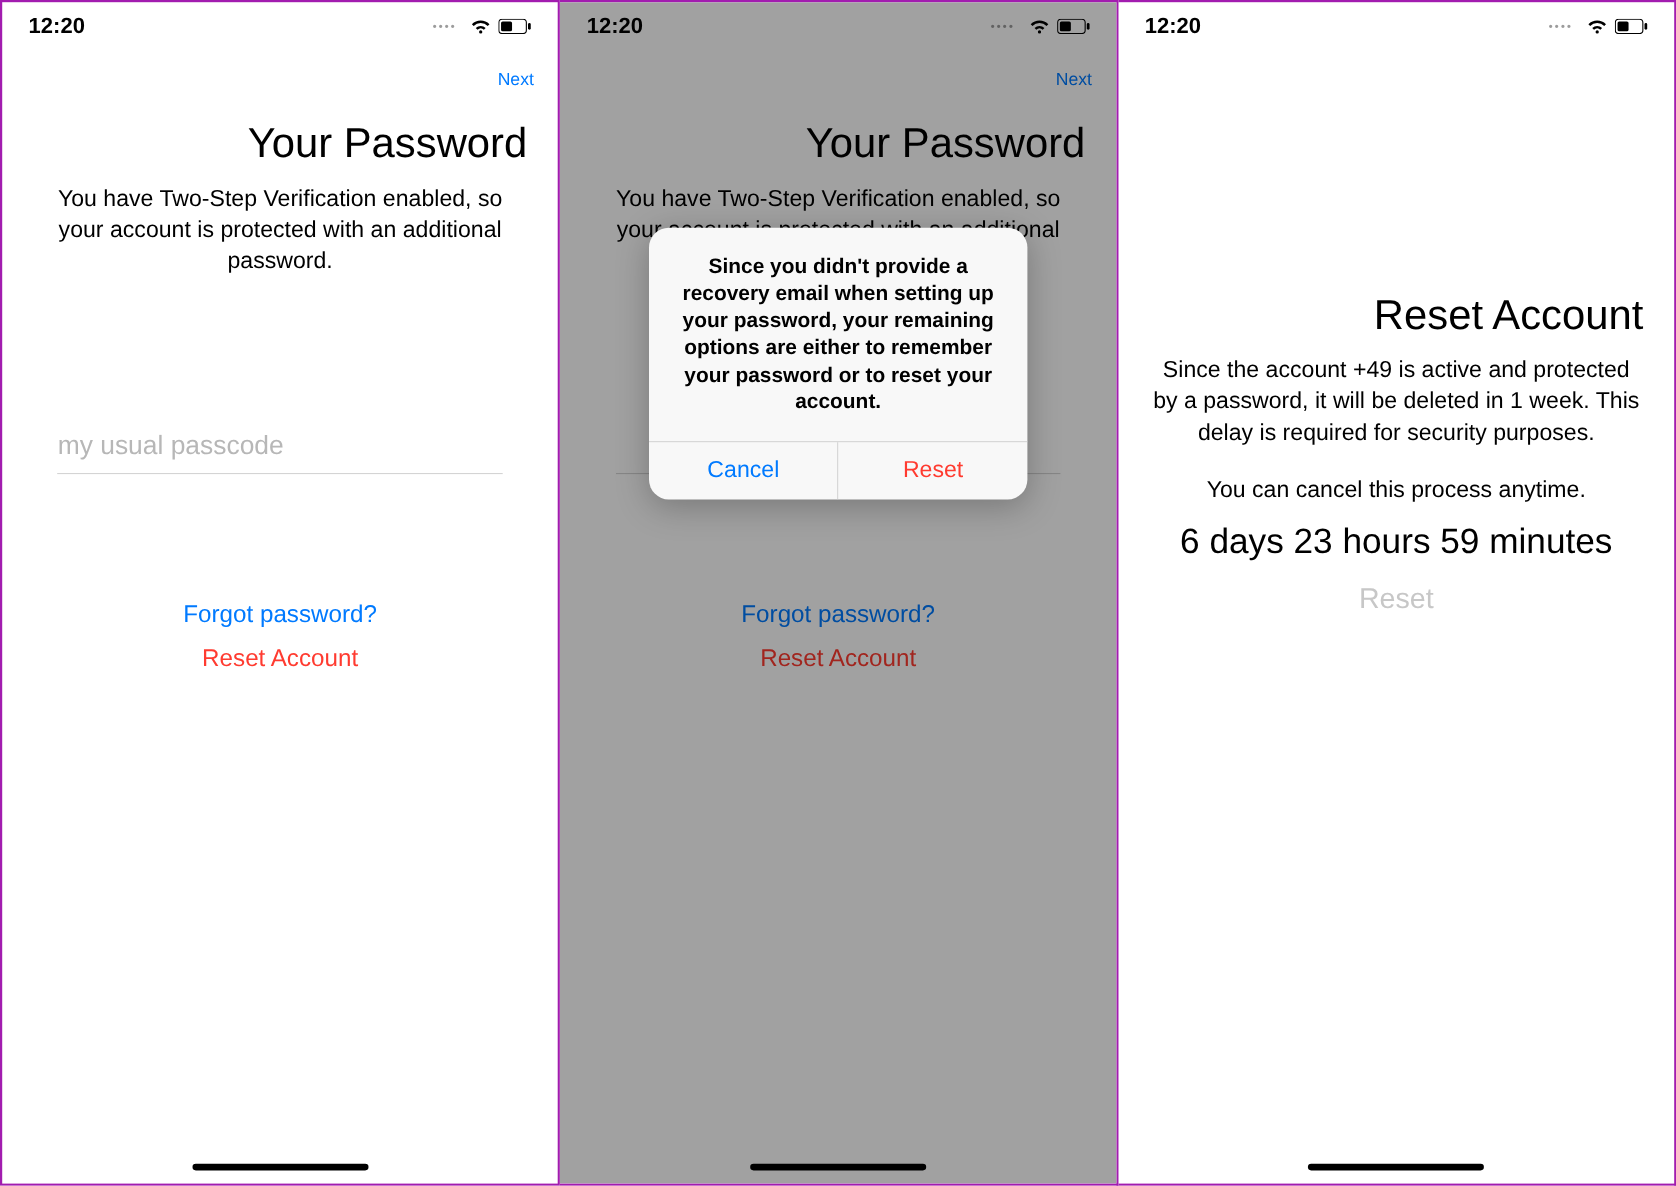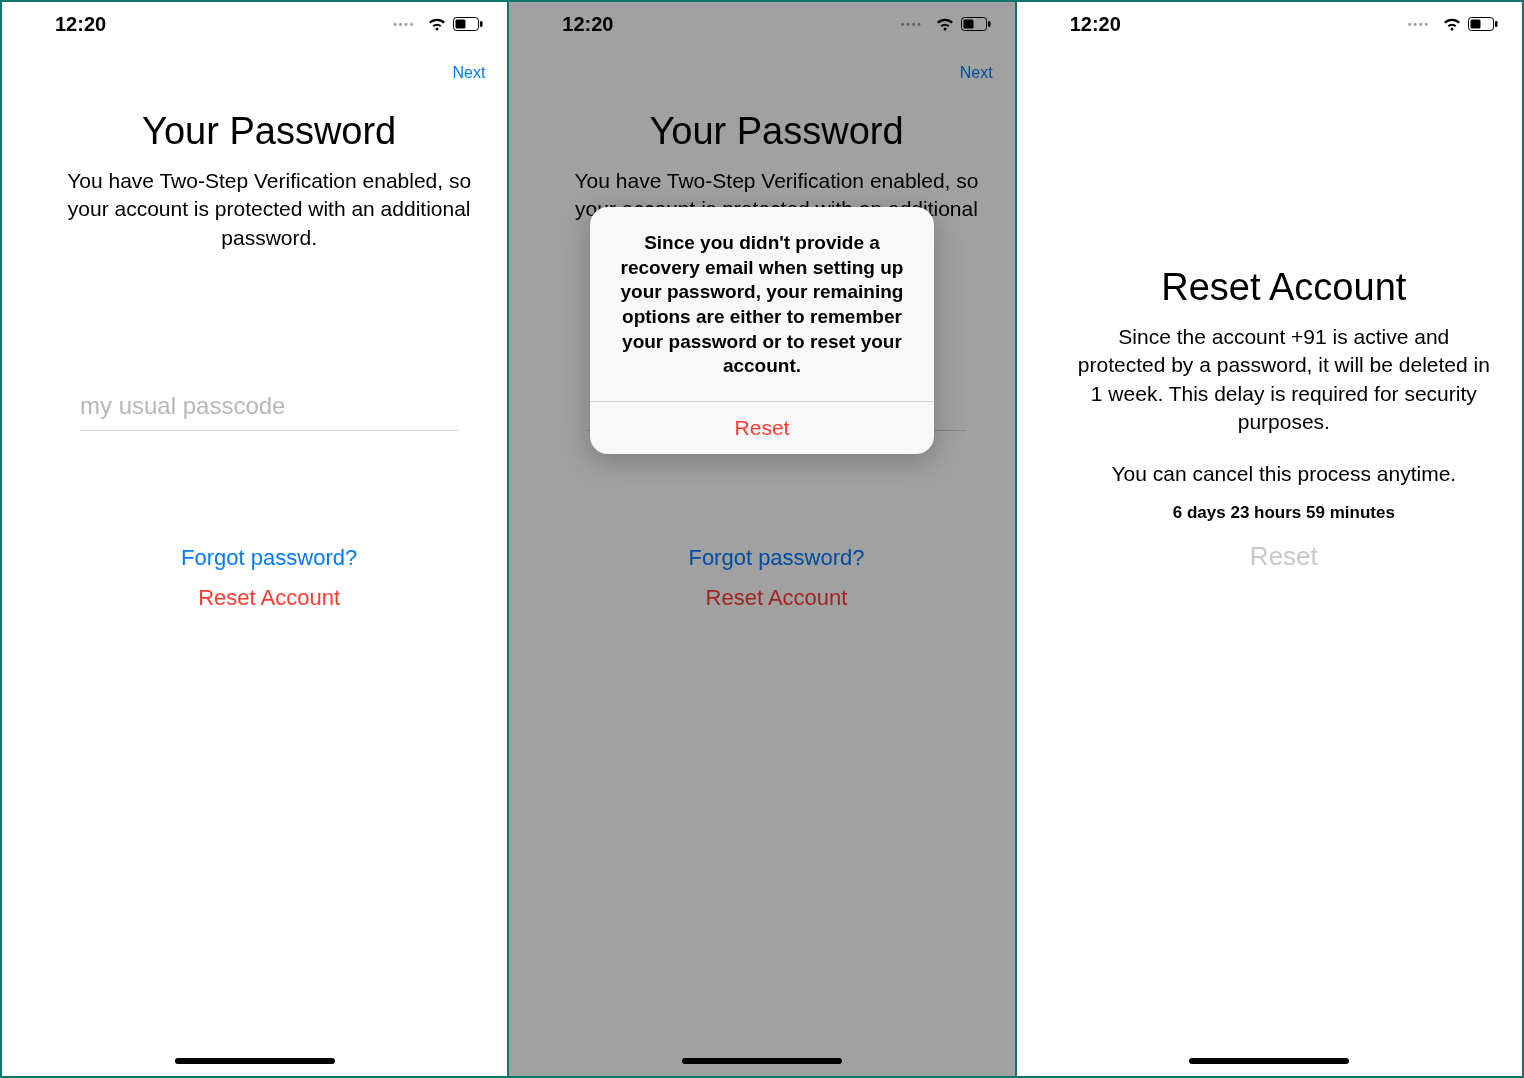--- a/index.html
+++ b/index.html
@@ -7,25 +7,24 @@
     background: #fff;
     font-family: -apple-system, BlinkMacSystemFont, "Helvetica Neue", Arial, sans-serif;
     width: 1524px;
     height: 1078px;
     display: flex;
     gap: 0;
   }
   .phone {
     flex: 1;
     height: 1078px;
-    border: 2px solid #0f766e;
+    border: 2px solid #a21caf;
     position: relative;
     background: #fff;
     overflow: hidden;
-    padding-left: 29px;
   }
   .phone + .phone { border-left: none; }
 
   
   .status-bar {
     height: 44px;
     display: flex;
     align-items: center;
     justify-content: space-between;
     padding: 0 24px;
@@ -37,21 +36,21 @@
   .dots { font-size:10px; letter-spacing:2px; color:#9c9c9c; margin-right:6px; }
   .wifi-icon, .battery-icon { display:inline-block; }
   .wifi-icon svg, .battery-icon svg { display:block; }
 
   
   .nav-bar { height:54px; display:flex; align-items:center; justify-content:flex-end; padding:0 22px; }
   .nav-btn { font-size:16px; color:#007aff; background:none; border:none; cursor:pointer; }
 
   
   .content { padding: 0 28px; text-align:center; }
-  .title { font-size:38px; font-weight:400; margin-top:10px; margin-bottom:14px; }
+  .title { font-size:38px; font-weight:400; margin-top:10px; margin-bottom:14px;text-align:right; }
   .subtitle { font-size:21px; line-height:1.35; color:#000; margin-bottom:60px; }
   .input {
     width: 90%;
     font-size:24px;
     border:none;
     border-bottom:1px solid #d4d4d4;
     padding:10px 0;
     outline:none;
     color:#b7b7b7;
     text-align:left;
@@ -108,21 +107,21 @@
     padding:14px 0;
     cursor:pointer;
   }
   .alert-btns button + button { border-left:1px solid #d4d4d4; }
   .alert-cancel { color:#007aff; }
   .alert-reset  { color:#ff3b30; }
 
   
   .account-info { font-size:21px; line-height:1.35; margin-top:10px; }
   .countdown-label { font-size:21px; margin-top:160px; }
-  .countdown { font-size:17px; margin-top:14px;font-weight:bold; }
+  .countdown { font-size:32px; margin-top:14px; }
 
   .s3 .title { margin-top:220px; }
 </style>
 </head>
 <body>
 
 <div class="phone">
   <div class="status-bar">
     <div class="status-left">12:20</div>
     <div class="status-right">
@@ -186,20 +185,21 @@
     <div class="spacer-lg"></div>
     <button class="link blue">Forgot password?</button>
     <button class="link red">Reset Account</button>
   </div>
   <div class="home-indicator"></div>
 
   <div class="overlay">
     <div class="alert">
       <div class="alert-msg">Since you didn't provide a recovery email when setting up your password, your remaining options are either to remember your password or to reset your account.</div>
       <div class="alert-btns">
+        <button class="alert-cancel">Cancel</button>
         <button class="alert-reset">Reset</button>
       </div>
     </div>
   </div>
 </div>
 
 <div class="phone s3">
   <div class="status-bar">
     <div class="status-left">12:20</div>
     <div class="status-right">
@@ -213,19 +213,19 @@
         <svg width="30" height="14" viewBox="0 0 30 14">
             <rect x="0.5" y="0.5" width="25" height="13" rx="3" fill="none" stroke="#000" stroke-width="1"></rect>
             <rect x="2.5" y="2.5" width="10" height="9" rx="1.5" fill="#000"></rect>
             <rect x="27" y="4" width="2.5" height="6" rx="1.25" fill="#000"></rect>
           </svg>
       </span>
     </div>
   </div>
   <div class="content">
     <h1 class="title">Reset Account</h1>
-    <p class="account-info">Since the account +91                   is active and protected by a password, it will be deleted in 1 week. This delay is required for security purposes.</p>
+    <p class="account-info">Since the account +49                   is active and protected by a password, it will be deleted in 1 week. This delay is required for security purposes.</p>
     <p class="account-info" style="margin-top:24px;">You can cancel this process anytime.</p>
     <p class="countdown">6 days 23 hours 59 minutes</p>
     <button class="link grey" style="margin-top:18px;">Reset</button>
   </div>
   <div class="home-indicator"></div>
 </div>
 
 </body></html>

